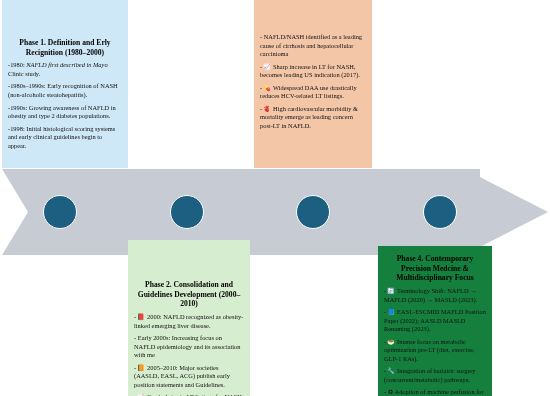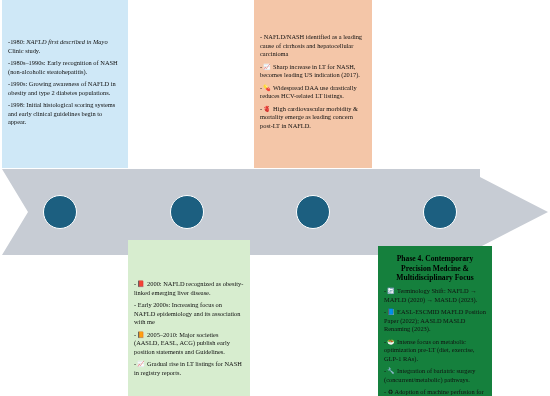--- a/index.html
+++ b/index.html
@@ -127,31 +127,33 @@
       <polygon points="2,2 480,2 480,10 548,45 480,80 480,88 2,88 28,45" fill="#c7ccd4"></polygon>
     </svg>
   </div>
 
   <div class="node-dot dot1"></div>
   <div class="node-dot dot2"></div>
   <div class="node-dot dot3"></div>
   <div class="node-dot dot4"></div>
 
   <div class="card" id="card-phase-1">
+    <div class="card-title">Phase 1. Definition and Erly Recignition (1980–2000)</div>
     <ul class="bullets">
       <li>
         -1980: <span class="ital">NAFLD first described in Mayo</span> Clinic study.
       </li>
       <li>-1980s–1990s: Early recognition of NASH (non-alcoholic steatohepatitis).</li>
       <li>-1990s: Growing awareness of NAFLD in obesity and type 2 diabetes populations.</li>
       <li>-1998: Initial histological scoring systems and early clinical guidelines begin to appear.</li>
     </ul>
   </div>
 
   <div class="card" id="card-phase-2">
+    <div class="card-title">Phase 2. Consolidation and Guidelines Development (2000–2010)</div>
     <ul class="bullets">
       <li>
         - <span class="emo">📕</span>
         <span>2000: NAFLD recognized as obesity-linked emerging liver disease.</span>
       </li>
       <li>
         - <span>Early 2000s: Increasing focus on NAFLD epidemiology and its association with me</span>
       </li>
       <li>
         - <span class="emo">📙</span>

